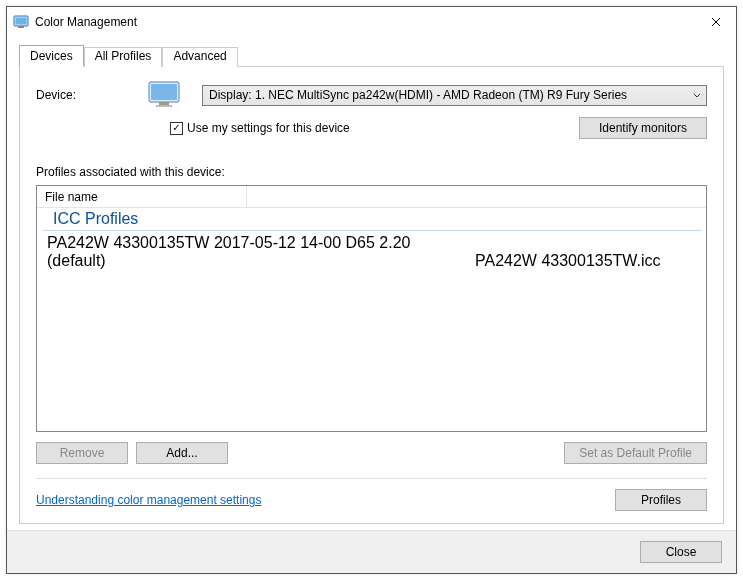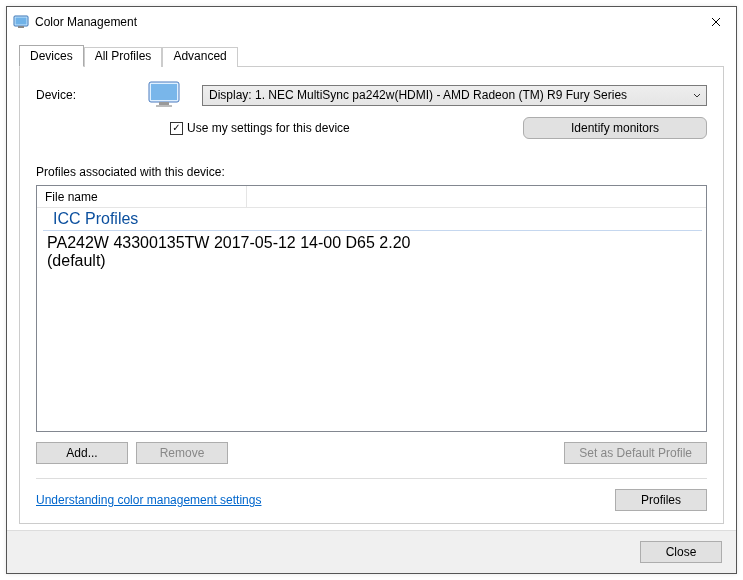--- a/index.html
+++ b/index.html
@@ -132,21 +132,21 @@
     background: #e1e1e1;
     display: inline-flex;
     align-items: center;
     justify-content: center;
     font-size: 12px;
     font-family: inherit;
     white-space: nowrap;
   }
   .btn.disabled { color: #888; }
   .btn.wide { min-width: 140px; }
-  .btn.identify { width: 184px; margin-left: auto; border-radius: 6px; }
+  .btn.identify { width: 128px; margin-left: auto; }
   .profiles-label { margin-top: 26px; margin-bottom: 6px; }
   .listview {
     border: 1px solid #828790;
     flex: 1;
     display: flex;
     flex-direction: column;
     background: #fff;
     min-height: 200px;
   }
   .lv-header {
@@ -266,27 +266,28 @@
 
       <div class="listview">
         <div class="lv-header">
           <div class="lv-col lv-col2">File name</div>
           <div class="lv-col lv-col3"></div>
         </div>
         <div class="lv-body">
           <div class="lv-group">ICC Profiles</div>
           <div class="lv-row">
             <div class="lv-cell1">PA242W 43300135TW 2017-05-12 14-00 D65 2.20 (default)</div>
+            <div class="lv-cell2">PA242W 43300135TW.icc</div>
           </div>
         </div>
       </div>
 
       <div class="actions-row">
+        <button class="btn disabled" style="width:92px">Remove</button>
         <button class="btn" style="width:92px">Add...</button>
-        <button class="btn disabled" style="width:92px">Remove</button>
         <span class="spacer"></span>
         <button class="btn disabled wide">Set as Default Profile</button>
       </div>
 
       <hr class="hr">
 
       <div class="bottom-row">
         <a class="link">Understanding color management settings</a>
         <span class="spacer" style="flex:1"></span>
         <button class="btn" style="width:92px">Profiles</button>

